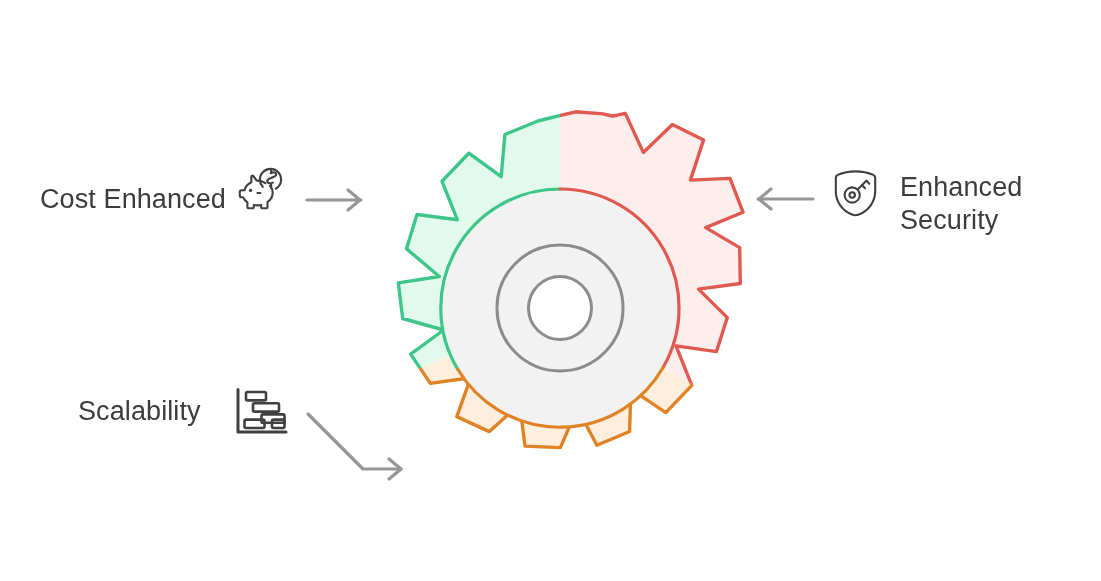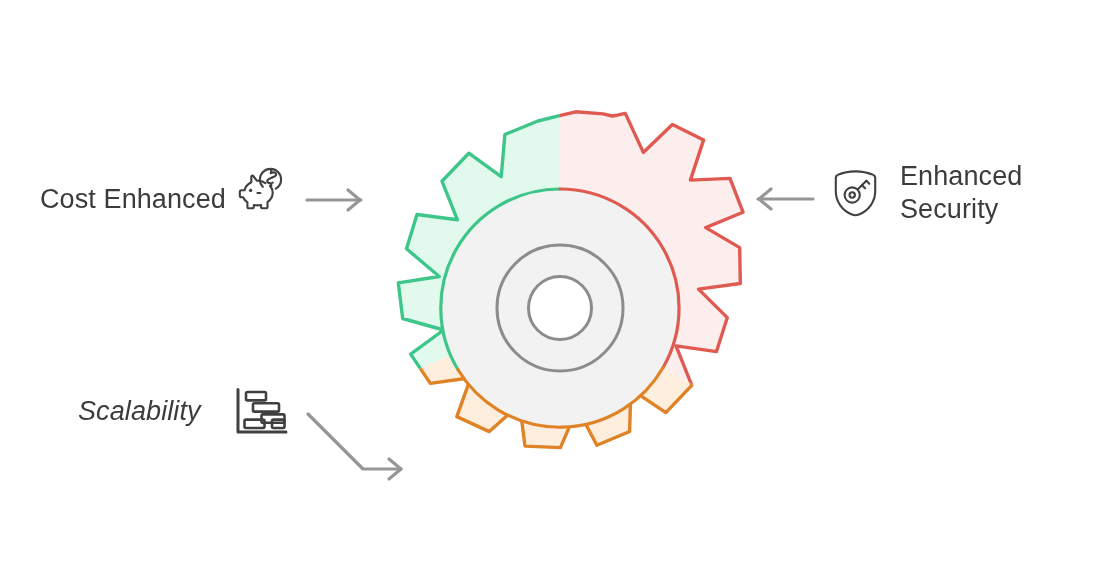--- a/index.html
+++ b/index.html
@@ -44,31 +44,30 @@
   }
   #callout-cost-savings .callout-label {
     text-align: right;
   }
   #callout-cost-savings .callout-icon {
     margin-left: 18px;
   }
 
   #callout-enhanced-security {
     left: 830px;
-    top: 160px;
+    top: 171px;
   }
   #callout-enhanced-security .callout-label {
     text-align: left;
     margin-left: 18px;
   }
 
   #callout-scalability {
     left: 78px;
     top: 385px;
-    font-style: italic;
   }
   #callout-scalability .callout-label {
     text-align: right;
   }
   #callout-scalability .callout-icon {
     margin-left: 18px;
   }
 
   .callout-icon {
     width: 52px;

